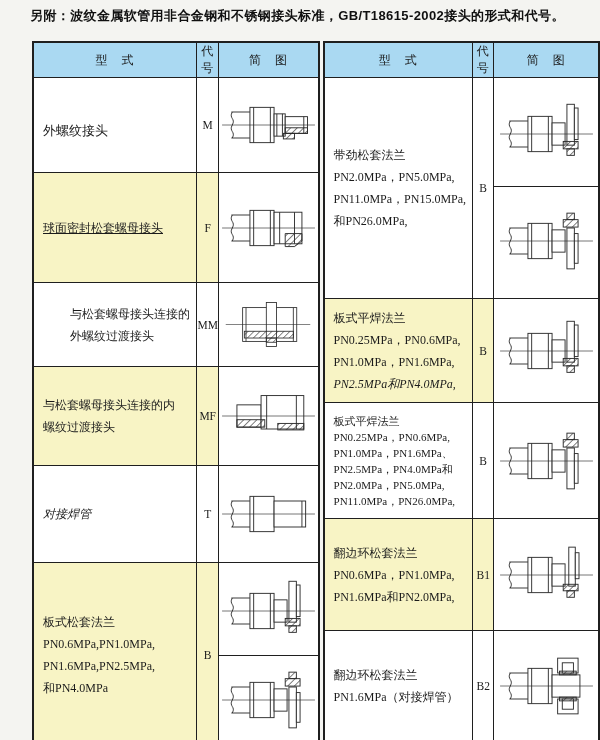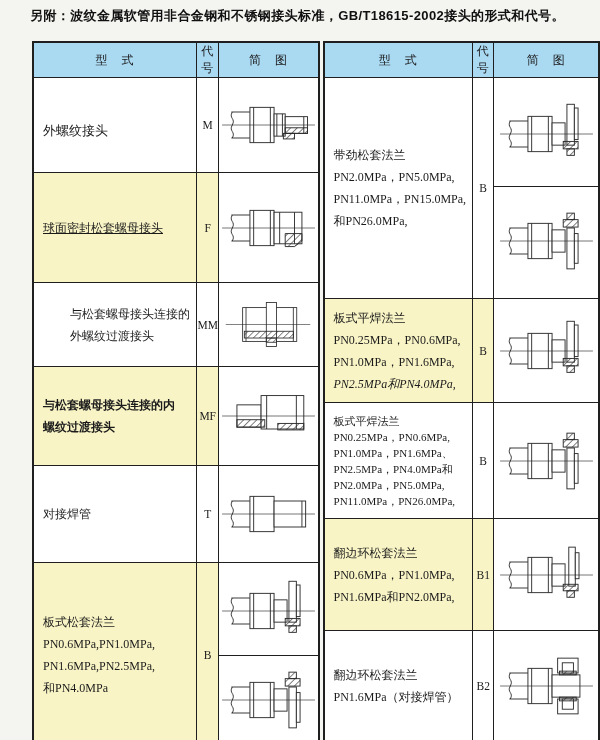--- a/index.html
+++ b/index.html
@@ -131,21 +131,21 @@
                   <line x1="82" y1="22" x2="82" y2="62" stroke="#2b2b2b" stroke-width="1"></line>
                   <rect x="50" y="16" width="12" height="52" fill="#fff" stroke="#2b2b2b" stroke-width="1"></rect>
                   <rect x="24" y="50" width="58" height="8" fill="url(#h2)" stroke="#2b2b2b" stroke-width="1"></rect>
                   <rect x="50" y="58" width="12" height="5" fill="url(#h2)" stroke="#2b2b2b" stroke-width="1"></rect>
                   <line x1="2" y1="42" x2="102" y2="42" stroke="#2b2b2b" stroke-width="0.7"></line>
                 </svg>
               </div>
             </td>
           </tr>
           <tr>
-            <td class="type-cell hl" style="height: 92px; font-weight: bold;">
+            <td class="type-cell hl" style="height: 92px;">
               <div class="line" style="line-height: 22px; font-size: 12px;">与松套螺母接头连接的内</div>
               <div class="line" style="line-height: 22px; font-size: 12px;">螺纹过渡接头</div>
             </td>
             <td class="code-cell hl">MF</td>
             <td class="diagram-cell">
               <div class="dia-half" style="height: 92px;">
                 <svg viewBox="0 0 104 84" width="97" height="78" preserveAspectRatio="xMidYMid meet">
                   <defs>
                     <pattern id="h3" width="5" height="5" patternUnits="userSpaceOnUse" patternTransform="rotate(45)">
                       <line x1="0" y1="0" x2="0" y2="5" stroke="#2b2b2b" stroke-width="1.3"></line>
@@ -156,21 +156,21 @@
                   <line x1="50" y1="20" x2="50" y2="56" stroke="#2b2b2b" stroke-width="1"></line>
                   <line x1="82" y1="20" x2="82" y2="56" stroke="#2b2b2b" stroke-width="1"></line>
                   <rect x="18" y="46" width="30" height="8" fill="url(#h3)" stroke="#2b2b2b" stroke-width="1"></rect>
                   <rect x="62" y="50" width="28" height="7" fill="url(#h3)" stroke="#2b2b2b" stroke-width="1"></rect>
                   <line x1="2" y1="42" x2="102" y2="42" stroke="#2b2b2b" stroke-width="0.7"></line>
                 </svg>
               </div>
             </td>
           </tr>
           <tr>
-            <td class="type-cell" style="height: 90px;">
+            <td class="type-cell" style="height: 90px; font-style: italic;">
               <div class="line" style="line-height: 22px; font-size: 12px;">对接焊管</div>
             </td>
             <td class="code-cell">T</td>
             <td class="diagram-cell">
               <div class="dia-half" style="height: 90px;">
                 <svg viewBox="0 0 104 84" width="97" height="78" preserveAspectRatio="xMidYMid meet">
                   <defs>
                     <pattern id="h4" width="5" height="5" patternUnits="userSpaceOnUse" patternTransform="rotate(45)">
                       <line x1="0" y1="0" x2="0" y2="5" stroke="#2b2b2b" stroke-width="1.3"></line>
                     </pattern>

